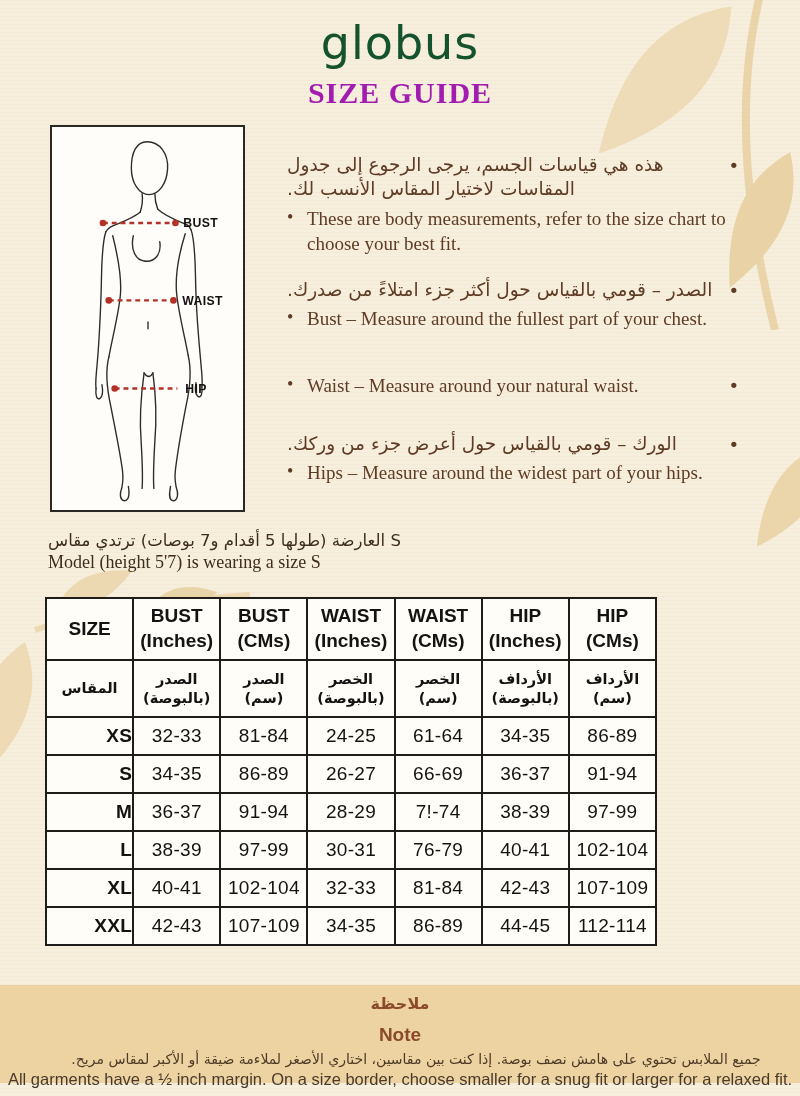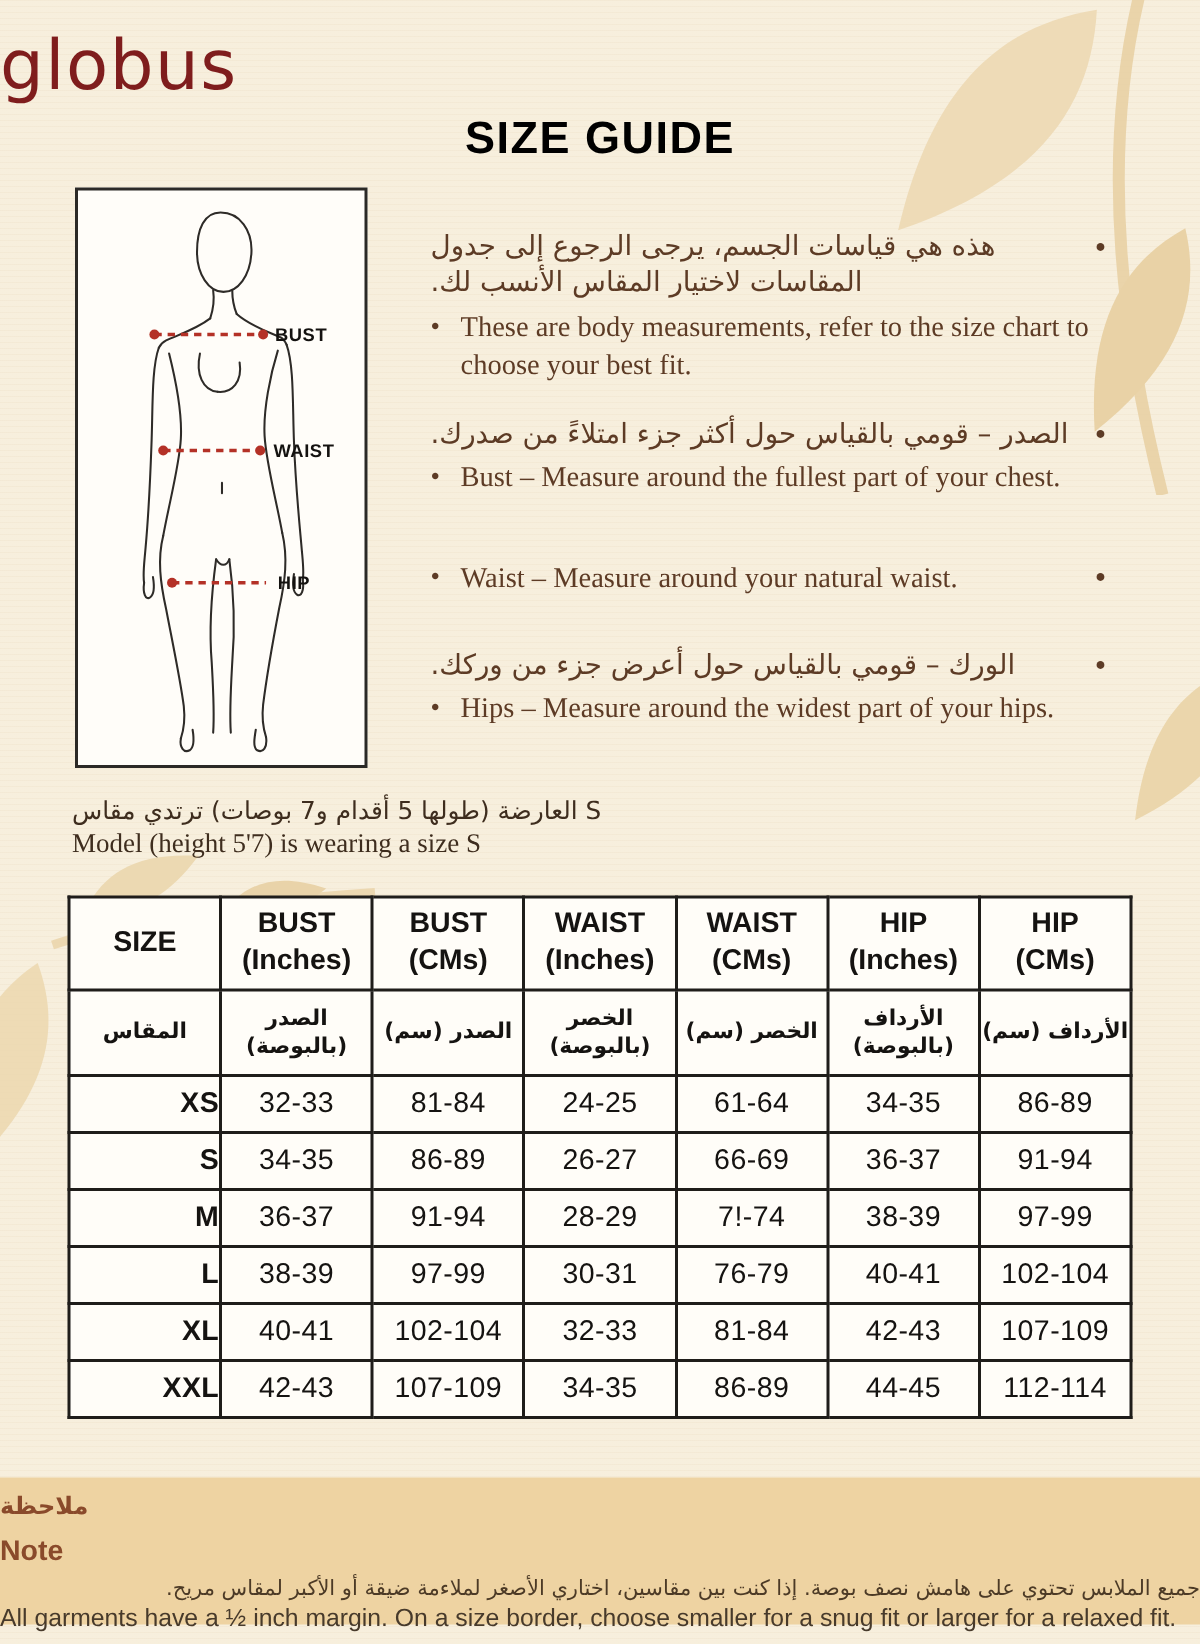--- a/index.html
+++ b/index.html
@@ -8,28 +8,28 @@
     background:#f7eedb;
     background-image:repeating-linear-gradient(180deg, rgba(216,197,162,0.10) 0 1px, rgba(255,255,255,0.05) 1px 4px);
     font-family:"DejaVu Sans", sans-serif;
     -webkit-font-smoothing:antialiased;
   }
   .leaf-deco{position:absolute;z-index:0;}
   .content{position:relative;z-index:1;}
 
   
   .brand{
-    position:absolute;top:16px;left:0;width:100%;
+    position:absolute;top:16px;left:0;width:100%;text-align:center;
     font-family:"DejaVu Sans", sans-serif;font-size:46px;font-weight:500;
-    color:#7f1d1d;letter-spacing:1px;z-index:1;
+    color:#14532d;letter-spacing:1px;z-index:1;
   }
   .page-title{
     position:absolute;top:76px;left:0;width:100%;text-align:center;
-    font-family:Liberation Sans, sans-serif;font-size:30px;font-weight:800;
-    color:#000000;letter-spacing:1px;z-index:1;
+    font-family:Liberation Serif, serif;font-size:30px;font-weight:800;
+    color:#a21caf;letter-spacing:1px;z-index:1;
   }
 
   
   .figure-box{
     position:absolute;left:50px;top:125px;width:195px;height:387px;
     background:#fffdf9;border:2px solid #2b2926;box-sizing:border-box;z-index:1;
   }
   .figure-box svg{display:block;width:100%;height:100%;}
 
   
@@ -51,36 +51,36 @@
   .mb-g2{margin-bottom:42px;}
   .mb-g3{margin-bottom:33px;}
 
   
   .model-info{position:absolute;left:48px;top:531px;z-index:1;color:#3e2d1e;}
   .model-info .ar{font-family:"DejaVu Sans", sans-serif;font-size:16.5px;margin-bottom:2px;}
   .model-info .en{font-family:"Liberation Serif", serif;font-size:18px;}
 
   
   table.size-table{
-    position:absolute;left:45px;top:597px;width:710px;z-index:1;
+    position:absolute;left:45px;top:597px;width:612px;z-index:1;
     border-collapse:collapse;table-layout:fixed;
   }
   .size-table td{
     border:2px solid #1f1d1a;background:#fffdf8;text-align:center;vertical-align:middle;
     padding:0;color:#151311;
   }
   .size-table .hdr-en{height:60px;font-family:"Liberation Sans", sans-serif;font-weight:700;font-size:19px;line-height:1.3;}
   .size-table .hdr-ar{height:55px;font-family:"DejaVu Sans", sans-serif;font-weight:700;font-size:14.5px;line-height:1.25;direction:rtl;}
   .size-table .row-data{height:38px;font-family:"Liberation Sans", sans-serif;font-size:19px;letter-spacing:0.3px;}
   .size-table .row-data .size-cell{font-weight:700;text-align:right;}
 
   
   .note-band{
     position:absolute;left:0;top:985px;width:800px;height:98px;background:#eed3a2;
-    z-index:2;
+    z-index:2;text-align:center;
   }
   .note-heading-ar{margin-top:9px;font-family:"DejaVu Sans", sans-serif;font-weight:700;font-size:16px;color:#8a4a2b;}
   .note-heading-en{margin-top:11px;font-family:"Liberation Sans", sans-serif;font-weight:700;font-size:19px;color:#8a4a2b;}
   .note-body-ar{margin-top:5px;direction:rtl;font-family:"DejaVu Sans", sans-serif;font-size:14px;color:#4c3a26;padding-left:32px;}
   .note-body-en{margin-top:3px;font-family:"Liberation Sans", sans-serif;font-size:16.5px;color:#473a2b;}
 </style>
 </head>
 <body>
 
 <svg class="leaf-deco" style="right:-10px;top:-20px;" width="250" height="350" viewBox="0 0 250 350">

